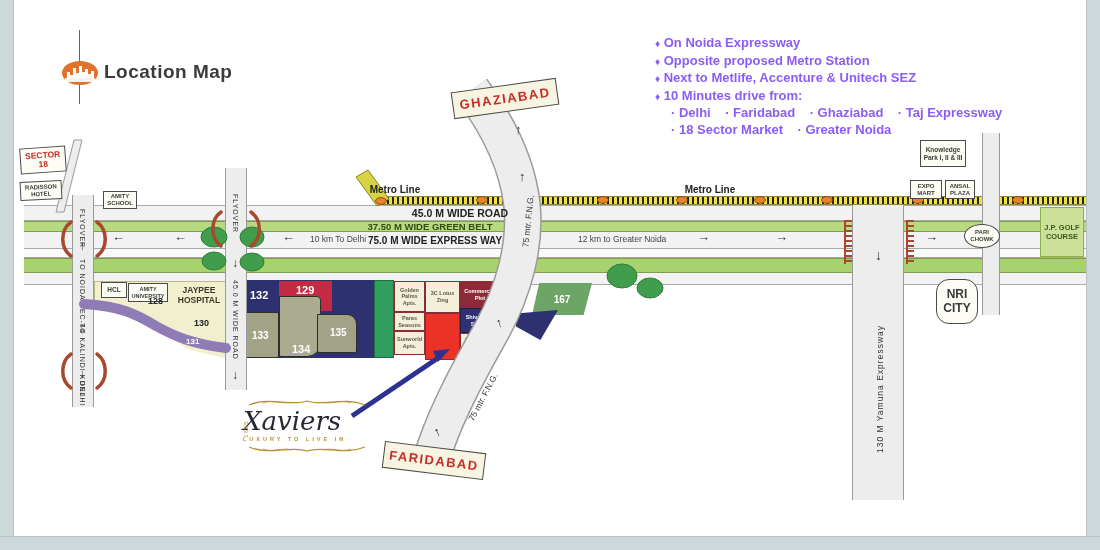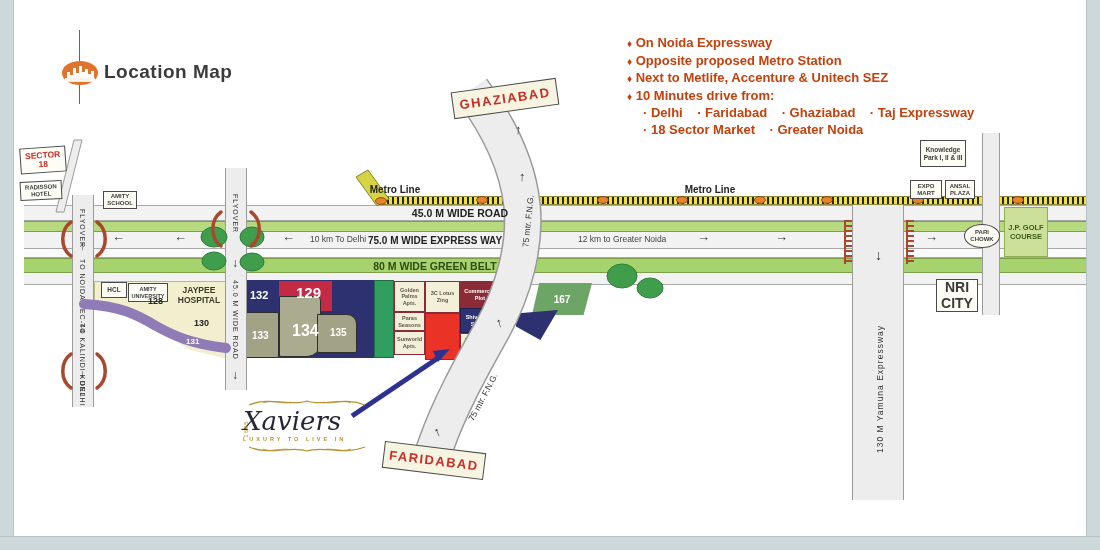--- a/index.html
+++ b/index.html
@@ -35,54 +35,54 @@
 <div class="canvas">
 
   <div class="abs" style="left:79px;top:30px;width:1px;height:74px;background:#666;"></div>
   <svg class="abs" style="left:61px;top:60px;z-index:2;" width="38" height="26">
     <ellipse cx="19" cy="13" rx="18" ry="12" fill="#e0732c"></ellipse>
     <path d="M6,18 L6,12 9,12 9,15 12,15 12,8 15,8 15,13 18,13 18,6 21,6 21,12 24,12 24,9 27,9 27,14 30,14 30,11 33,11 33,18 Z" fill="#ffffff"></path>
     <rect x="4" y="18" width="30" height="4" fill="#ffffff" opacity="0.9"></rect>
   </svg>
   <div class="abs" style="left:104px;top:61px;font-size:19px;font-weight:bold;color:#3b3b3b;letter-spacing:0.5px;z-index:2;">Location Map</div>
 
-  <div class="abs" style="left:627px;top:35px;z-index:2;color:#c2410c;font-weight:bold;font-size:13px;line-height:16.5px;">
+  <div class="abs" style="left:655px;top:35px;z-index:2;color:#8b5cf6;font-weight:bold;font-size:13px;line-height:16.5px;">
     <div><span style="font-size:10px;">♦</span> <span>On Noida Expressway</span></div>
     <div><span style="font-size:10px;">♦</span> <span>Opposite proposed Metro Station</span></div>
     <div><span style="font-size:10px;">♦</span> <span>Next to Metlife, Accenture &amp; Unitech SEZ</span></div>
     <div><span style="font-size:10px;">♦</span> <span>10 Minutes drive from:</span></div>
     <div style="padding-left:16px;white-space:pre;">· Delhi    · Faridabad    · Ghaziabad    · Taj Expressway</div>
     <div style="padding-left:16px;white-space:pre;">· 18 Sector Market    · Greater Noida</div>
   </div>
 
   <div class="abs" style="left:382px;top:196px;width:704px;height:9px;z-index:0;
        background:repeating-linear-gradient(90deg,#23231a 0 2px,#f0e13c 2px 5px);border-top:1px solid #8a8a3a;border-bottom:1px solid #8a8a3a;box-sizing:border-box;"></div>
   <div class="band-label" style="left:330px;top:184px;width:130px;font-size:10px;font-weight:bold;">Metro Line</div>
   <div class="band-label" style="left:645px;top:184px;width:130px;font-size:10px;font-weight:bold;">Metro Line</div>
 
   <div class="band whiteband" style="top:205px;height:16px;"></div>
   <div class="band-label" style="left:300px;top:207px;width:320px;font-size:10.5px;font-weight:bold;">45.0 M WIDE ROAD</div>
 
   <div class="band greenband" style="top:221px;height:11px;background:#b7da7f;"></div>
+  <div class="band-label" style="left:280px;top:221px;width:300px;font-size:9.5px;font-weight:bold;color:#2e4d12;">37.50 M WIDE GREEN BELT</div>
 
   <div class="band whiteband" style="top:232px;height:17px;border-top:none;"></div>
   <div class="band-label" style="left:300px;top:235px;width:270px;font-size:10px;font-weight:bold;">75.0 M WIDE EXPRESS WAY</div>
   <span class="arrow" style="left:112px;top:230px;">←</span>
   <span class="arrow" style="left:174px;top:230px;">←</span>
   <span class="arrow" style="left:282px;top:230px;">←</span>
   <div class="smalltxt" style="left:310px;top:234px;">10 km To Delhi</div>
   <div class="smalltxt" style="left:578px;top:234px;">12 km to Greater Noida</div>
   <span class="arrow" style="left:697px;top:230px;">→</span>
   <span class="arrow" style="left:775px;top:230px;">→</span>
   <span class="arrow" style="left:925px;top:230px;">→</span>
 
   <div class="band whiteband" style="top:249px;height:9px;border-top:none;background:#fafafa;"></div>
 
   <div class="band greenband" style="top:258px;height:15px;"></div>
-  <div class="band-label" style="left:300px;top:260px;width:270px;font-size:10.5px;font-weight:bold;color:#2e4d12;">80 M WIDE GREEN BELT</div>
 
   <div class="band whiteband" style="top:273px;height:12px;border-top:none;"></div>
 
   <div class="vroad" style="left:72px;top:195px;width:22px;height:212px;">
     <div class="vtext abs" style="left:6px;top:14px;">FLYOVER</div>
     <div class="abs" style="left:6px;top:44px;font-size:12px;color:#333;">↑</div>
     <div class="vtext abs" style="left:6px;top:64px;">TO NOIDA SEC-44</div>
     <div class="vtext abs" style="left:6px;top:128px;">TO KALINDI KUNJ</div>
     <div class="abs" style="left:6px;top:172px;font-size:12px;color:#333;">↓</div>
     <div class="vtext abs" style="left:6px;top:186px;">DELHI</div>
@@ -110,26 +110,26 @@
   <div class="wbox" style="left:101px;top:282px;width:26px;height:16px;font-size:6.5px;">HCL</div>
   <div class="wbox" style="left:128px;top:283px;width:40px;height:19px;font-size:5.5px;">AMITY UNIVERSITY</div>
   <div class="abs" style="left:168px;top:286px;width:62px;font-size:8.5px;font-weight:bold;color:#3a3a2a;text-align:center;z-index:4;line-height:1.15;">JAYPEE HOSPITAL</div>
   <div class="pnum" style="left:148px;top:296px;">128</div>
   <div class="pnum" style="left:194px;top:318px;">130</div>
   <div class="pnum wnum" style="left:186px;top:337px;font-size:8px;z-index:4;">131</div>
 
   <div class="abs" style="left:238px;top:280px;width:136px;height:78px;background:#2e3170;z-index:1;"></div>
   <div class="pnum wnum" style="left:250px;top:289px;font-size:11px;">132</div>
   <div class="abs" style="left:279px;top:281px;width:53px;height:30px;background:#c42a43;z-index:1;"></div>
-  <div class="pnum wnum" style="left:296px;top:284px;font-size:15px;">129</div>
+  <div class="pnum wnum" style="left:296px;top:284px;font-size:11px;">129</div>
   <div class="abs" style="left:243px;top:312px;width:36px;height:46px;background:#a2a287;border:1px solid #2e2e2e;z-index:1;box-sizing:border-box;border-radius:2px;"></div>
   <div class="abs" style="left:279px;top:296px;width:42px;height:61px;background:#abab90;border:1px solid #2e2e2e;z-index:1;box-sizing:border-box;border-radius:0 4px 14px 2px;"></div>
   <div class="abs" style="left:317px;top:314px;width:40px;height:39px;background:#a2a287;border:1px solid #2e2e2e;z-index:1;box-sizing:border-box;border-radius:0 10px 2px 2px;"></div>
   <div class="pnum wnum" style="left:252px;top:330px;font-size:10px;">133</div>
-  <div class="pnum wnum" style="left:292px;top:322px;font-size:16px;">134</div>
+  <div class="pnum wnum" style="left:292px;top:343px;font-size:11px;">134</div>
   <div class="pnum wnum" style="left:330px;top:327px;font-size:10px;">135</div>
   <div class="abs" style="left:374px;top:280px;width:20px;height:78px;background:#2f9e5f;border:1px solid #1e6e40;z-index:1;box-sizing:border-box;"></div>
 
   <div class="plotbox" style="left:394px;top:281px;width:31px;height:31px;">Golden Palms Apts.</div>
   <div class="plotbox" style="left:394px;top:312px;width:31px;height:19px;">Paras Seasons</div>
   <div class="plotbox" style="left:394px;top:331px;width:31px;height:24px;">Sunworld Apts.</div>
   <div class="plotbox" style="left:425px;top:281px;width:35px;height:32px;">3C Lotus Zing</div>
   <div class="abs" style="left:425px;top:313px;width:35px;height:47px;background:#ea3227;border:1px solid #8c2b38;z-index:1;box-sizing:border-box;"></div>
   <div class="plotbox" style="left:460px;top:281px;width:40px;height:27px;background:#8c2b38;color:#fff;">Commercial Plot</div>
   <div class="plotbox" style="left:460px;top:308px;width:40px;height:25px;background:#2e3273;color:#fff;border-color:#1e2150;">Shiv Nadar School</div>
@@ -197,24 +197,24 @@
   <div class="sign" style="left:452px;top:85px;width:104px;height:25px;transform:rotate(-8deg);">GHAZIABAD</div>
   <div class="sign" style="left:383px;top:447px;width:100px;height:25px;transform:rotate(7deg);">FARIDABAD</div>
 
   <div class="wbox" style="left:20px;top:147px;width:46px;height:26px;font-size:8.5px;color:#c62f28;transform:rotate(-4deg);">SECTOR 18</div>
   <div class="wbox" style="left:20px;top:181px;width:42px;height:19px;font-size:6px;transform:rotate(-3deg);">RADISSON HOTEL</div>
   <div class="wbox" style="left:103px;top:191px;width:34px;height:18px;font-size:6px;">AMITY SCHOOL</div>
 
   <div class="wbox" style="left:920px;top:140px;width:46px;height:27px;font-size:6.5px;">Knowledge Park I, II &amp; III</div>
   <div class="wbox" style="left:910px;top:180px;width:32px;height:19px;font-size:6px;">EXPO MART</div>
   <div class="wbox" style="left:945px;top:180px;width:30px;height:19px;font-size:6px;">ANSAL PLAZA</div>
-  <div class="abs" style="left:1004px;top:207px;width:44px;height:50px;background:#cde09a;border:1px solid #8ab04f;z-index:2;box-sizing:border-box;
+  <div class="abs" style="left:1040px;top:207px;width:44px;height:50px;background:#cde09a;border:1px solid #8ab04f;z-index:2;box-sizing:border-box;
        display:flex;align-items:center;justify-content:center;text-align:center;font-size:7.5px;font-weight:bold;color:#3a5a1a;line-height:1.2;">J.P. GOLF COURSE</div>
   <div class="wbox" style="left:964px;top:224px;width:36px;height:24px;font-size:6px;border-radius:50%;z-index:5;">PARI CHOWK</div>
-  <div class="wbox" style="left:936px;top:279px;width:42px;height:33px;font-size:14px;">NRI CITY</div>
+  <div class="wbox" style="left:936px;top:279px;width:42px;height:45px;font-size:12px;border-radius:13px;">NRI CITY</div>
 
   <div class="abs" style="left:243px;top:396px;width:128px;height:76px;z-index:5;text-align:left;">
     <svg width="128" height="12">
       <path d="M6,9 C28,0 48,11 64,5 C80,11 100,0 122,9" fill="none" stroke="#b9912e" stroke-width="1.3"></path>
       <path d="M20,7 C30,3 40,9 48,6 M80,6 C88,9 98,3 108,7" fill="none" stroke="#b9912e" stroke-width="0.8"></path>
     </svg>
     <div class="abs" style="left:-6px;top:30px;font-size:6px;color:#b9912e;transform:rotate(-90deg);letter-spacing:1px;">1685</div>
     <div style="font-family:'DejaVu Serif',serif;font-style:italic;font-size:26px;color:#262637;line-height:1.05;">Xaviers</div>
     <div style="font-size:5.5px;letter-spacing:3px;color:#b9912e;font-weight:bold;margin-top:1px;">LUXURY TO LIVE IN</div>
     <svg width="128" height="12" style="transform:scaleY(-1);margin-top:2px;">

